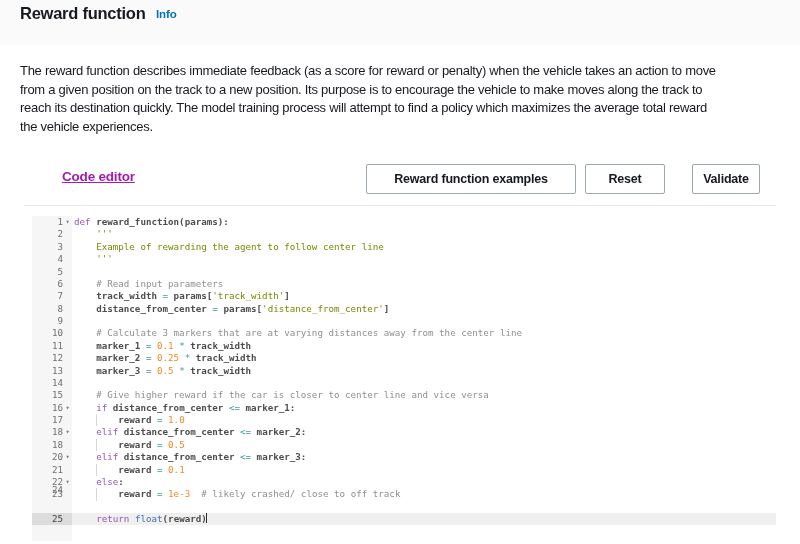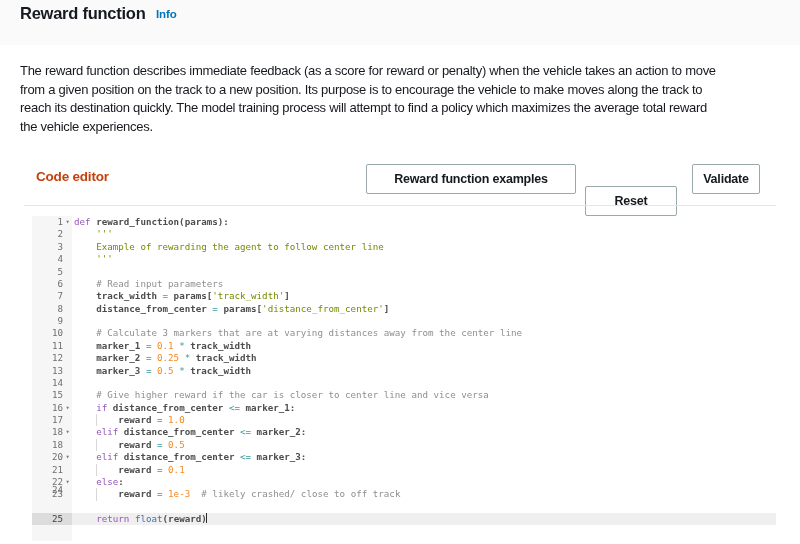--- a/index.html
+++ b/index.html
@@ -34,41 +34,42 @@
     color:#16191f;white-space:nowrap;
   }
   .card{
     position:absolute;left:0;top:150px;width:800px;height:394px;
     background:#ffffff;
   }
   .card-header{
     position:absolute;left:0;top:0;width:800px;height:55px;
   }
   .card-title{
-    position:absolute;left:36px;top:19px;
-    font-size:13.5px;font-weight:bold;letter-spacing:-0.2px;color:#c2410c;
+    position:absolute;left:62px;top:19px;
+    font-size:13.5px;font-weight:bold;letter-spacing:-0.2px;color:#a21caf;
     white-space:nowrap;
+    text-decoration:underline;
   }
   .btn{
     position:absolute;top:14px;height:30px;
     box-sizing:border-box;
     background:#ffffff;
     border:1px solid #9aa7ad;
     border-radius:2px;
     font-family:"Liberation Sans", sans-serif;
     font-size:12.5px;font-weight:bold;letter-spacing:-0.2px;
     color:#16191f;
     cursor:pointer;
     white-space:nowrap;
     padding:0;
     line-height:28px;
     text-align:center;
   }
   .btn-examples{left:366px;width:210px;}
-  .btn-reset{left:585px;width:92px;margin-top:22px;}
+  .btn-reset{left:585px;width:80px;}
   .btn-validate{left:692px;width:68px;}
   .divider{
     position:absolute;left:24px;top:55px;width:752px;height:1px;
     background:#e4e6e7;
   }
   
   .editor{
     position:absolute;left:32px;top:66px;width:744px;height:325px;
     background:#ffffff;
     overflow:hidden;

